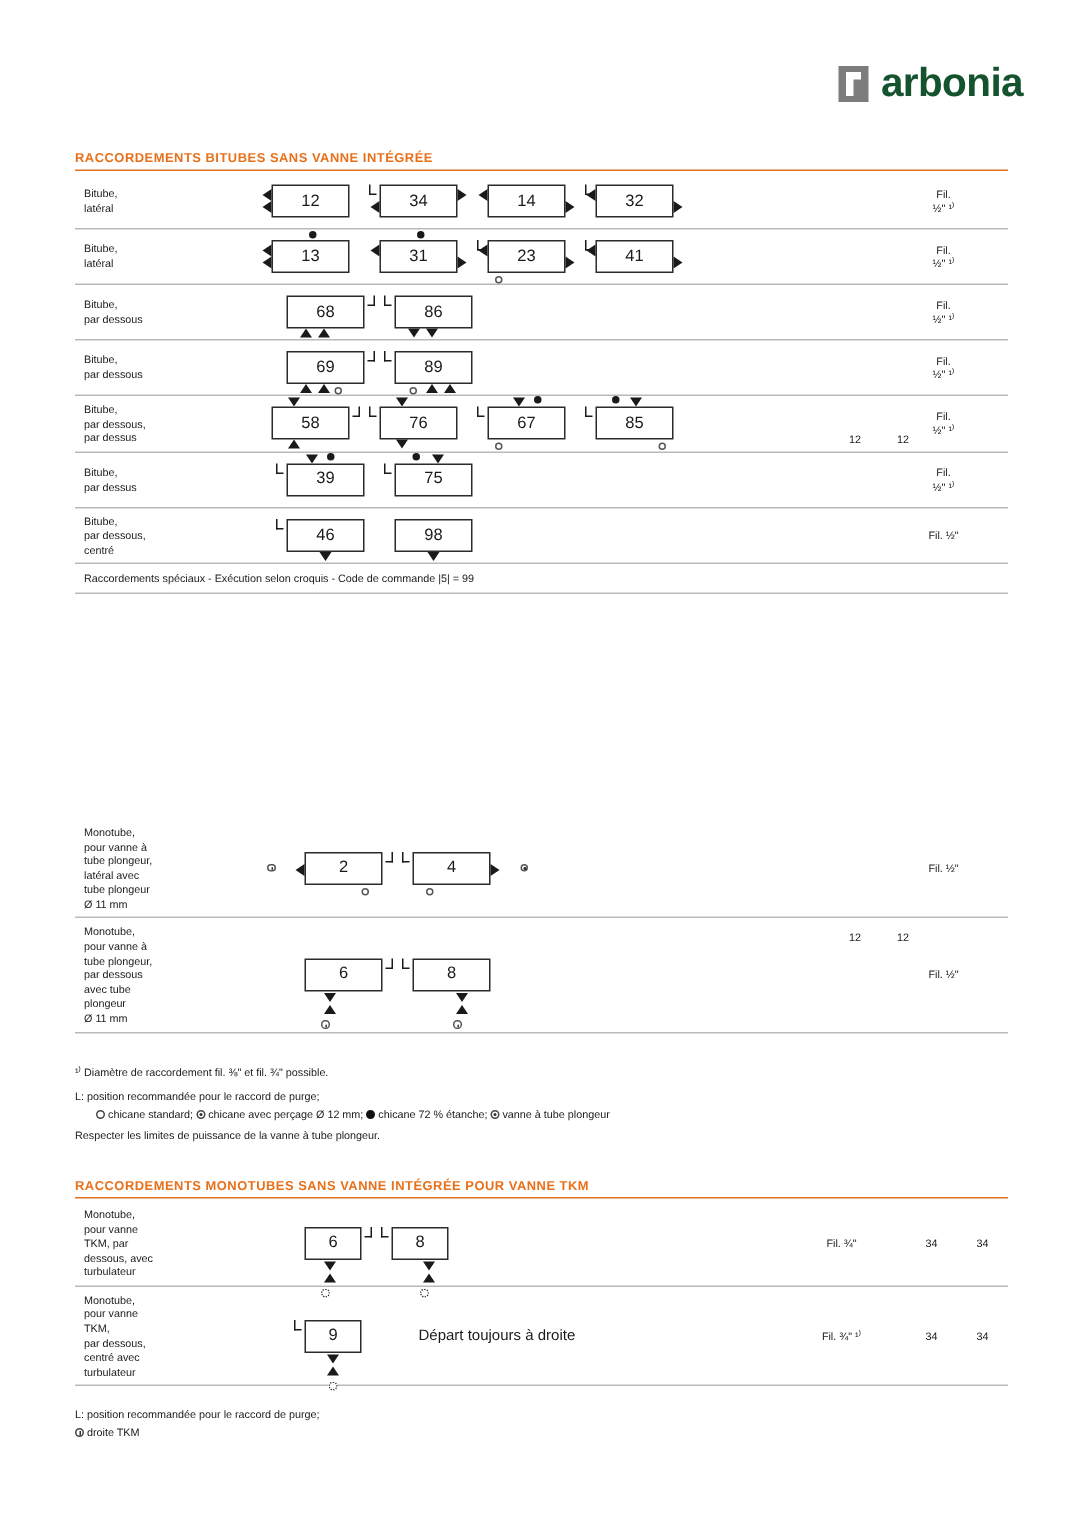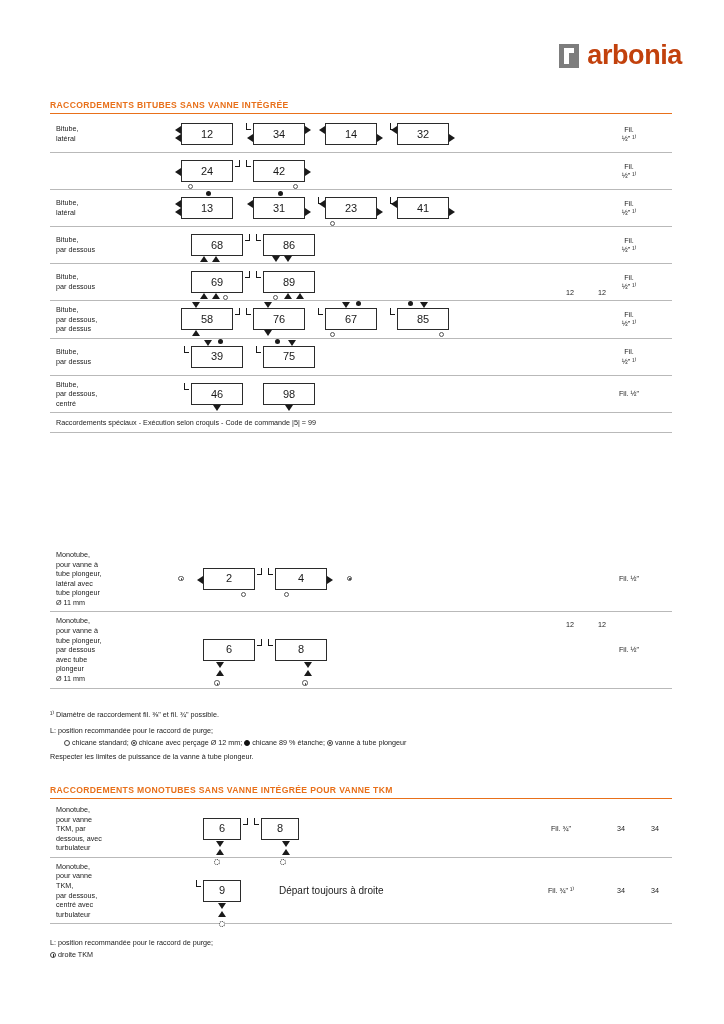--- a/index.html
+++ b/index.html
@@ -24,21 +24,21 @@
     display:inline-block;
   }
   .logo-mark:after{
     content:""; position:absolute; left:5px; top:4px; width:5px; height:16px;
     background:#fff;
   }
   .logo-mark:before{
     content:""; position:absolute; left:5px; top:4px; width:10px; height:5px;
     background:#fff;
   }
-  .logo-text { color:#c2410c; font-size:27px; font-weight:bold; letter-spacing:-0.4px; }
+  .logo-text { color:#14532d; font-size:27px; font-weight:bold; letter-spacing:-0.4px; }
 
   
   .section-head {
     position:absolute; left:50px; width:622px;
     color:#e8701a; font-size:8.6px; font-weight:bold; letter-spacing:0.35px;
     padding-bottom:3px; border-bottom:1.4px solid #e8701a;
     text-transform:uppercase;
   }
 
   
@@ -147,41 +147,20 @@
               <span class="ar ar-l tl" style="right:-7px;border-right:none;border-left:none;border-top:4px solid transparent;border-bottom:4px solid transparent;border-right:6px solid #1a1a1a;"></span>
               <span class="ar ar-r tb" style="right:-7px;"></span>
               <span class="val">32</span>
             </div>
           </div>
         </td>
         <td class="fil"><span style="white-space:pre-line">Fil.
 ½" ¹⁾</span></td>
       </tr>
 
-      <tr class="rowline">
-        <td class="lbl"><span style="white-space:pre-line"></span></td>
-        <td class="mid">
-          <div class="group-row" style="justify-content:flex-start;">
-            <div class="sym">
-              <span class="ar ar-r tm" style="left:-7px;border-left:none;border-right:6px solid #1a1a1a;"></span>
-              <span class="lmark tr"></span>
-              <span class="circ" style="left:6px;bottom:-8px;"></span>
-              <span class="val">24</span>
-            </div>
-            <div class="sym">
-              <span class="lmark tl"></span>
-              <span class="ar ar-r tm" style="right:-7px;"></span>
-              <span class="circ" style="right:6px;bottom:-8px;"></span>
-              <span class="val">42</span>
-            </div>
-          </div>
-        </td>
-        <td class="fil"><span style="white-space:pre-line">Fil.
-½" ¹⁾</span></td>
-      </tr>
 
       <tr class="rowline">
         <td class="lbl"><span style="white-space:pre-line">Bitube,
 latéral</span></td>
         <td class="mid">
           <div class="group-row" style="justify-content:flex-start;">
             <div class="sym">
               <span class="ar ar-r tl" style="left:-7px;border-left:none;border-right:6px solid #1a1a1a;"></span>
               <span class="dot" style="left:24px;top:-7px;"></span>
               <span class="ar ar-l tb" style="left:-7px;"></span>
@@ -412,21 +391,21 @@
   </table>
 
   <div class="rightnums" style="left:566px; top:620px;">12</div>
   <div class="rightnums" style="left:598px; top:620px;">12</div>
 
   <div class="note" style="top:710px;">¹⁾ Diamètre de raccordement fil. ⅜" et fil. ¾" possible.</div>
   <div class="note" style="top:726px;">L: position recommandée pour le raccord de purge;</div>
   <div class="note" style="top:738px; left:64px;">
     <span class="inline-circ"></span><span>chicane standard;</span>
     <span class="inline-circ ring"></span><span>chicane avec perçage Ø 12 mm;</span>
-    <span class="inline-circ filled"></span><span>chicane 89 % étanche;</span>
+    <span class="inline-circ filled"></span><span>chicane 72 % étanche;</span>
     <span class="inline-circ ring"></span><span>vanne à tube plongeur</span>
   </div>
   <div class="note" style="top:752px;">Respecter les limites de puissance de la vanne à tube plongeur.</div>
 
   <div class="section-head" style="top:785px;">RACCORDEMENTS MONOTUBES SANS VANNE INTÉGRÉE POUR VANNE TKM</div>
 
   <table class="tbl" style="top:801px;">
     <tbody>
       <tr class="rowline">
         <td class="lbl"><span style="white-space:pre-line">Monotube,

